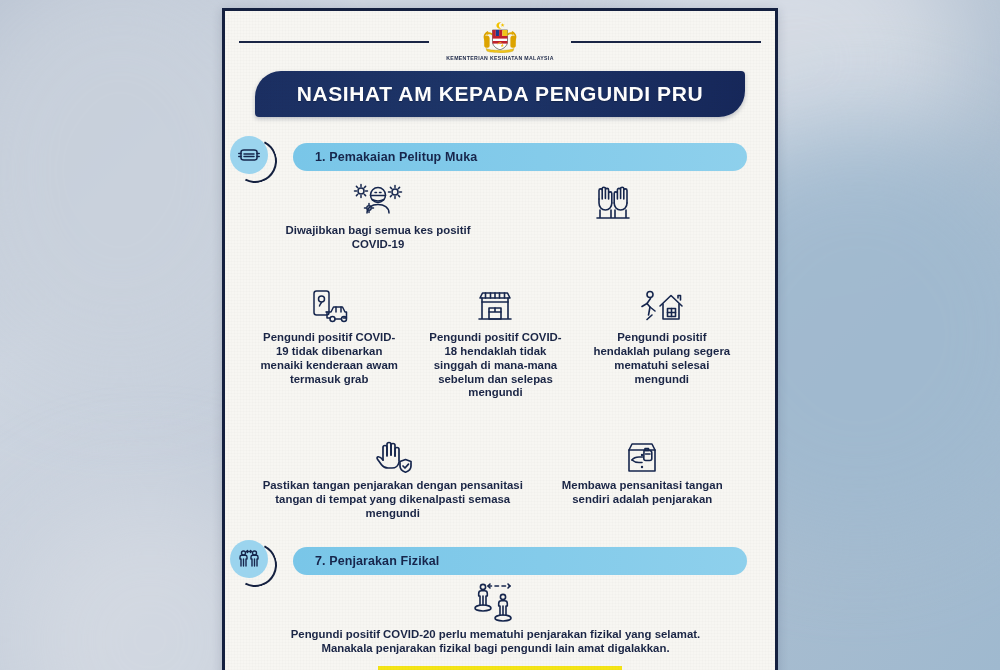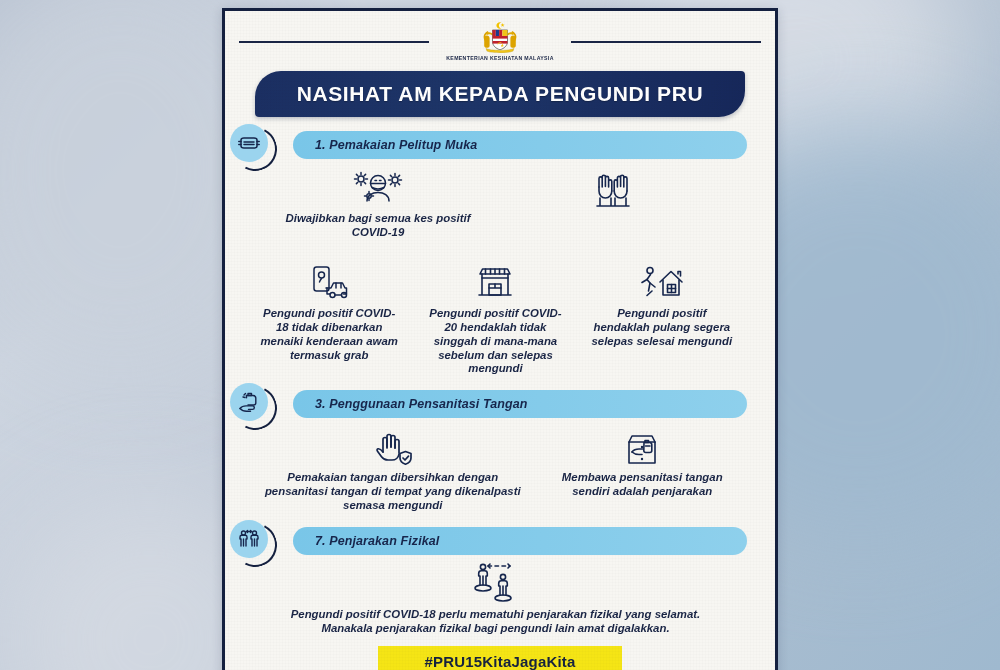--- a/index.html
+++ b/index.html
@@ -99,21 +99,21 @@
     box-shadow: 0 2px 4px rgba(20,32,63,.25);
   }
   .title-banner span {
     font-size: 21px;
     font-weight: 700;
     letter-spacing: .6px;
     text-shadow: 0 1px 1px rgba(0,0,0,.25);
   }
 
   
-  .section { position: relative; margin-top: 14px; font-style: italic; }
+  .section { position: relative; margin-top: 26px; }
   .sec-head {
     position: relative;
     height: 28px;
     margin-left: 68px;
     margin-right: 28px;
   }
   .sec-bar {
     position: absolute;
     left: 0; right: 0; top: 0;
     height: 28px;
@@ -313,86 +313,68 @@
             <circle cx="13.5" cy="11" r="3"></circle>
             <path d="M13.5 14.5c-1.3 1.6-2 2.6-2 3.6"></path>
             <path d="M18 24h5l2.5-5h9l2.5 5h1.5v6h-3"></path>
             <path d="M22 30h-3v-6"></path>
             <circle cx="24.5" cy="31" r="2.5" fill="none"></circle>
             <circle cx="36" cy="31" r="2.5" fill="none"></circle>
             <path d="M27 31h6"></path>
             <path d="M28 19v5M33 19v5"></path>
           </svg>
         </div>
-        <div class="cap">Pengundi positif COVID-18 tidak dibenarkan menaiki kenderaan awam termasuk grab</div>
+        <div class="cap">Pengundi positif COVID-19 tidak dibenarkan menaiki kenderaan awam termasuk grab</div>
       </div>
       <div class="item">
         <div class="ico">
           <svg width="40" height="40" viewBox="0 0 40 40" fill="none" stroke="#16264d" stroke-width="1.6" stroke-linecap="round" stroke-linejoin="round">
             <path d="M5 10h30l-2.5-5h-25z"></path>
             <path d="M10.5 5v5M15.5 5v5M20 5v5M24.5 5v5M29.5 5v5"></path>
             <path d="M7 10v21M33 10v21M4 31h32"></path>
             <path d="M7 14h26"></path>
             <rect x="14" y="20" width="12" height="11"></rect>
             <path d="M14 24h12M20 20v4"></path>
           </svg>
         </div>
-        <div class="cap">Pengundi positif COVID-20 hendaklah tidak singgah di mana-mana sebelum dan selepas mengundi</div>
+        <div class="cap">Pengundi positif COVID-18 hendaklah tidak singgah di mana-mana sebelum dan selepas mengundi</div>
       </div>
       <div class="item">
         <div class="ico">
           <svg width="48" height="40" viewBox="0 0 48 40" fill="none" stroke="#16264d" stroke-width="1.6" stroke-linecap="round" stroke-linejoin="round">
             <circle cx="12" cy="6.5" r="3"></circle>
             <path d="M12.5 10.5l-3.5 5 3 3.5-1.5 8"></path>
             <path d="M12 19l5 4M9 15.5l-5 3M14 27l-5 4.5"></path>
             <path d="M22 18L33 7.5 44 18"></path>
             <path d="M25 16v15h16V16"></path>
             <rect x="29.5" y="20.5" width="8" height="8"></rect>
             <path d="M33.5 20.5v8M29.5 24.5h8"></path>
             <path d="M40 10v-2.5h2.5V12"></path>
           </svg>
         </div>
-        <div class="cap">Pengundi positif hendaklah pulang segera selepas selesai mengundi</div>
+        <div class="cap">Pengundi positif hendaklah pulang segera mematuhi selesai mengundi</div>
       </div>
     </div>
   </div>
 
   <div class="section">
-    <div class="sec-head">
-      <div class="sec-badge">
-        <div class="ring"></div>
-        <div class="disc">
-          <svg width="24" height="24" viewBox="0 0 24 24" fill="none" stroke="#16264d" stroke-width="1.4" stroke-linecap="round" stroke-linejoin="round">
-            <path d="M11 3.5h3.5v2H11z"></path>
-            <path d="M9.5 5.5h6.5c1.6 0 2.8 1.2 2.8 2.8v4.4c0 1.3-1 2.3-2.3 2.3h-5.5"></path>
-            <path d="M9.5 5.5v2.2"></path>
-            <path d="M8.5 3.5L7 5M8 7.5L6 7"></path>
-            <path d="M3 18.5c1.5-1.8 3.6-2.6 6-2.6h6.5c1 0 1.8.8 1.8 1.8s-.8 1.7-1.8 1.7h-4"></path>
-            <path d="M3 18.5c1.8 2 4 2.8 6.5 2.8h4"></path>
-          </svg>
-        </div>
-      </div>
-      <div class="sec-bar">
-        <span>3. Penggunaan Pensanitasi Tangan</span>
-      </div>
-    </div>
     <div class="items cols2 s3">
       <div class="item">
         <div class="ico">
           <svg width="40" height="40" viewBox="0 0 40 40" fill="none" stroke="#16264d" stroke-width="1.7" stroke-linecap="round" stroke-linejoin="round">
             <path d="M10 24V11.5a2 2 0 0 1 4 0V20"></path>
             <path d="M14 19V8.5a2 2 0 0 1 4 0V19"></path>
             <path d="M18 19V9.5a2 2 0 0 1 4 0V20"></path>
             <path d="M22 20v-6.5a2 2 0 0 1 4 0V25"></path>
             <path d="M10 24c-1.5-2-3.5-3.5-5-3.2-1 .2-1.3 1.3-.5 2.4l4 5.5c1.6 2.2 3.6 3.3 6.5 3.3h4c3.5 0 6.5-2.5 7-6"></path>
             <path d="M27 25.5l5.5-2 5.5 2v4.5c0 3-2.6 5.2-5.5 6.2-2.9-1-5.5-3.2-5.5-6.2z" fill="none"></path>
             <path d="M30 30l2 2 3.5-3.8"></path>
           </svg>
         </div>
-        <div class="cap">Pemakaian tangan dibersihkan dengan pensanitasi tangan di tempat yang dikenalpasti semasa mengundi</div>
+        <div class="cap">Pastikan tangan penjarakan dengan pensanitasi tangan di tempat yang dikenalpasti semasa mengundi</div>
       </div>
       <div class="item">
         <div class="ico">
           <svg width="40" height="38" viewBox="0 0 40 38" fill="none" stroke="#16264d" stroke-width="1.6" stroke-linecap="round" stroke-linejoin="round">
             <path d="M7 12h26v21H7z"></path>
             <path d="M7 12l3-6h20l3 6"></path>
             <circle cx="20" cy="17" r="1.2" fill="#16264d" stroke="none"></circle>
             <circle cx="20" cy="29" r="1.2" fill="#16264d" stroke="none"></circle>
             <path d="M10 22c1.5-2 4-3 7-3h3.5"></path>
             <path d="M10 22c2 1.8 4.5 2.5 7 2.5h3"></path>
@@ -435,21 +417,21 @@
             <path d="M18 15v9"></path>
             <ellipse cx="18" cy="27" rx="8" ry="3"></ellipse>
             <circle cx="38" cy="16" r="2.6"></circle>
             <path d="M35 34v-9h-1.3v-2.6c0-1.5 1.1-2.6 2.6-2.6h3.4c1.5 0 2.6 1.1 2.6 2.6V25H41v9"></path>
             <path d="M38 25v9"></path>
             <ellipse cx="38" cy="37" rx="8" ry="3"></ellipse>
             <path d="M23 5h22" stroke-dasharray="3.5 3.5"></path>
             <path d="M25 3l-2 2 2 2M43 3l2 2-2 2"></path>
           </svg>
         </div>
-        <div class="cap">Pengundi positif COVID-18 perlu mematuhi penjarakan fizikal yang selamat. Manakala penjarakan fizikal bagi pengundi lain amat digalakkan.</div>
+        <div class="cap">Pengundi positif COVID-20 perlu mematuhi penjarakan fizikal yang selamat. Manakala penjarakan fizikal bagi pengundi lain amat digalakkan.</div>
       </div>
     </div>
   </div>
 
   <div class="hashtag-row">
     <div class="hashtag">#PRU15KitaJagaKita</div>
   </div>
 
 </div>
 

